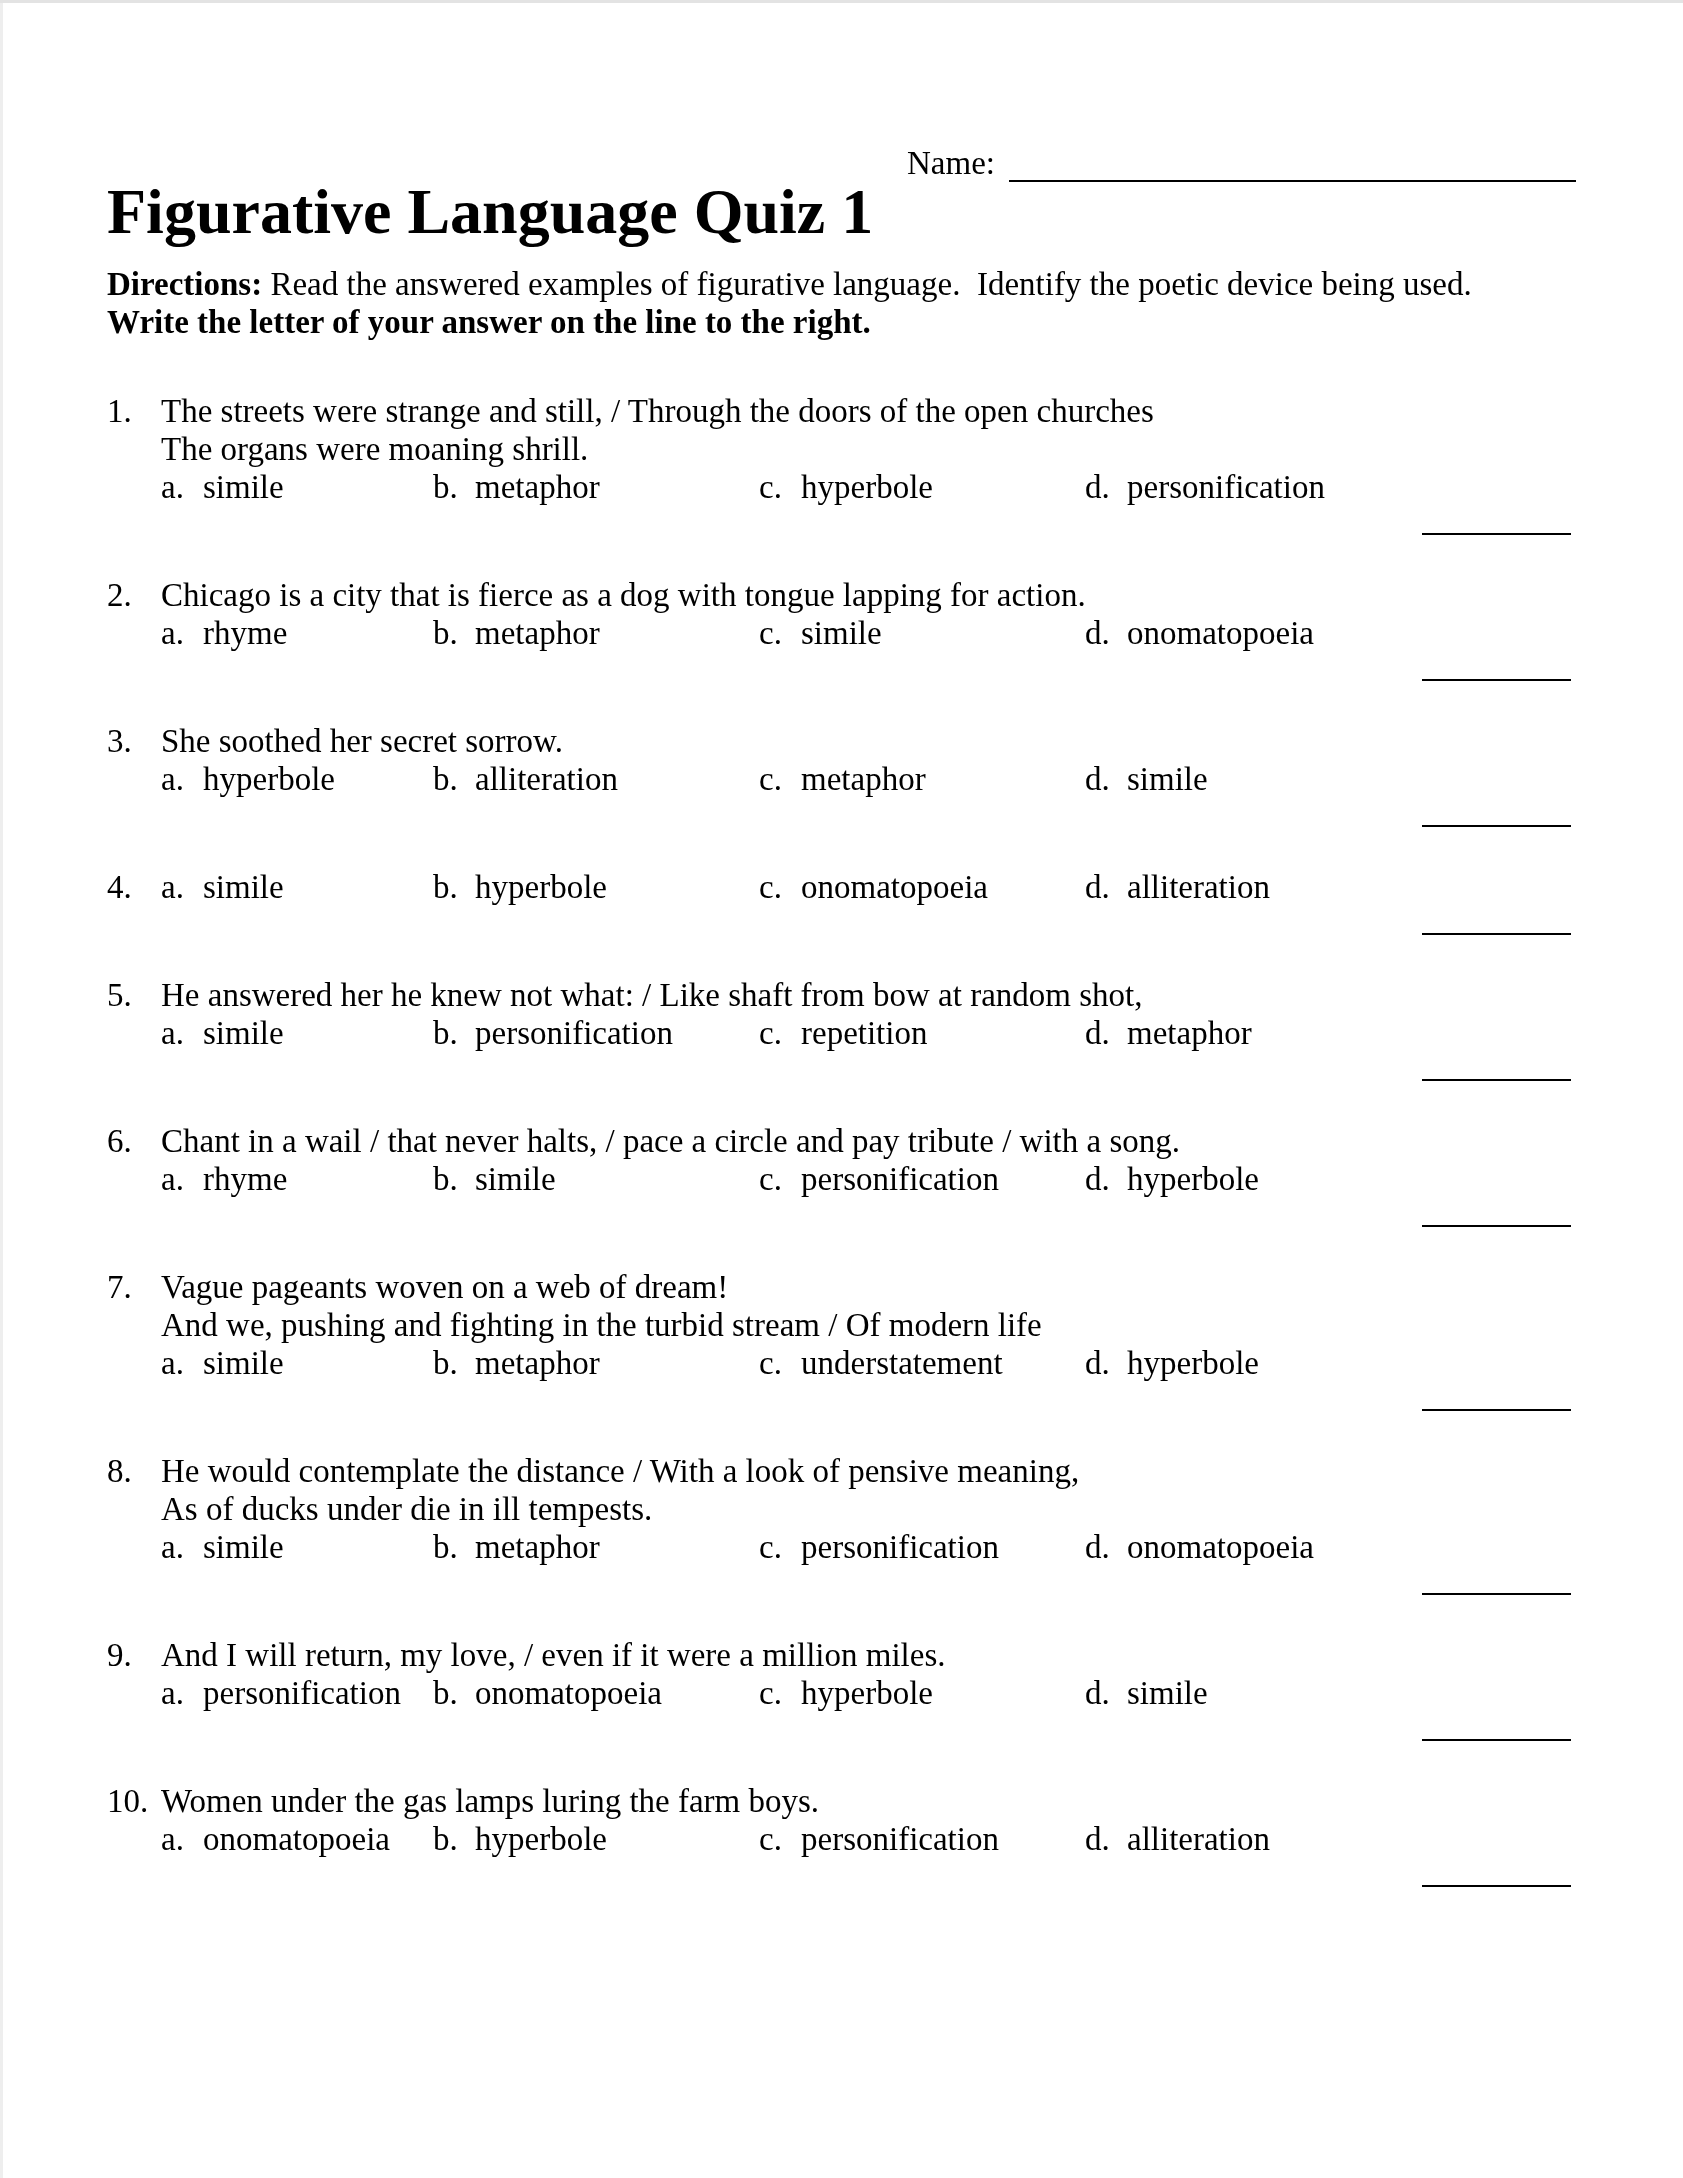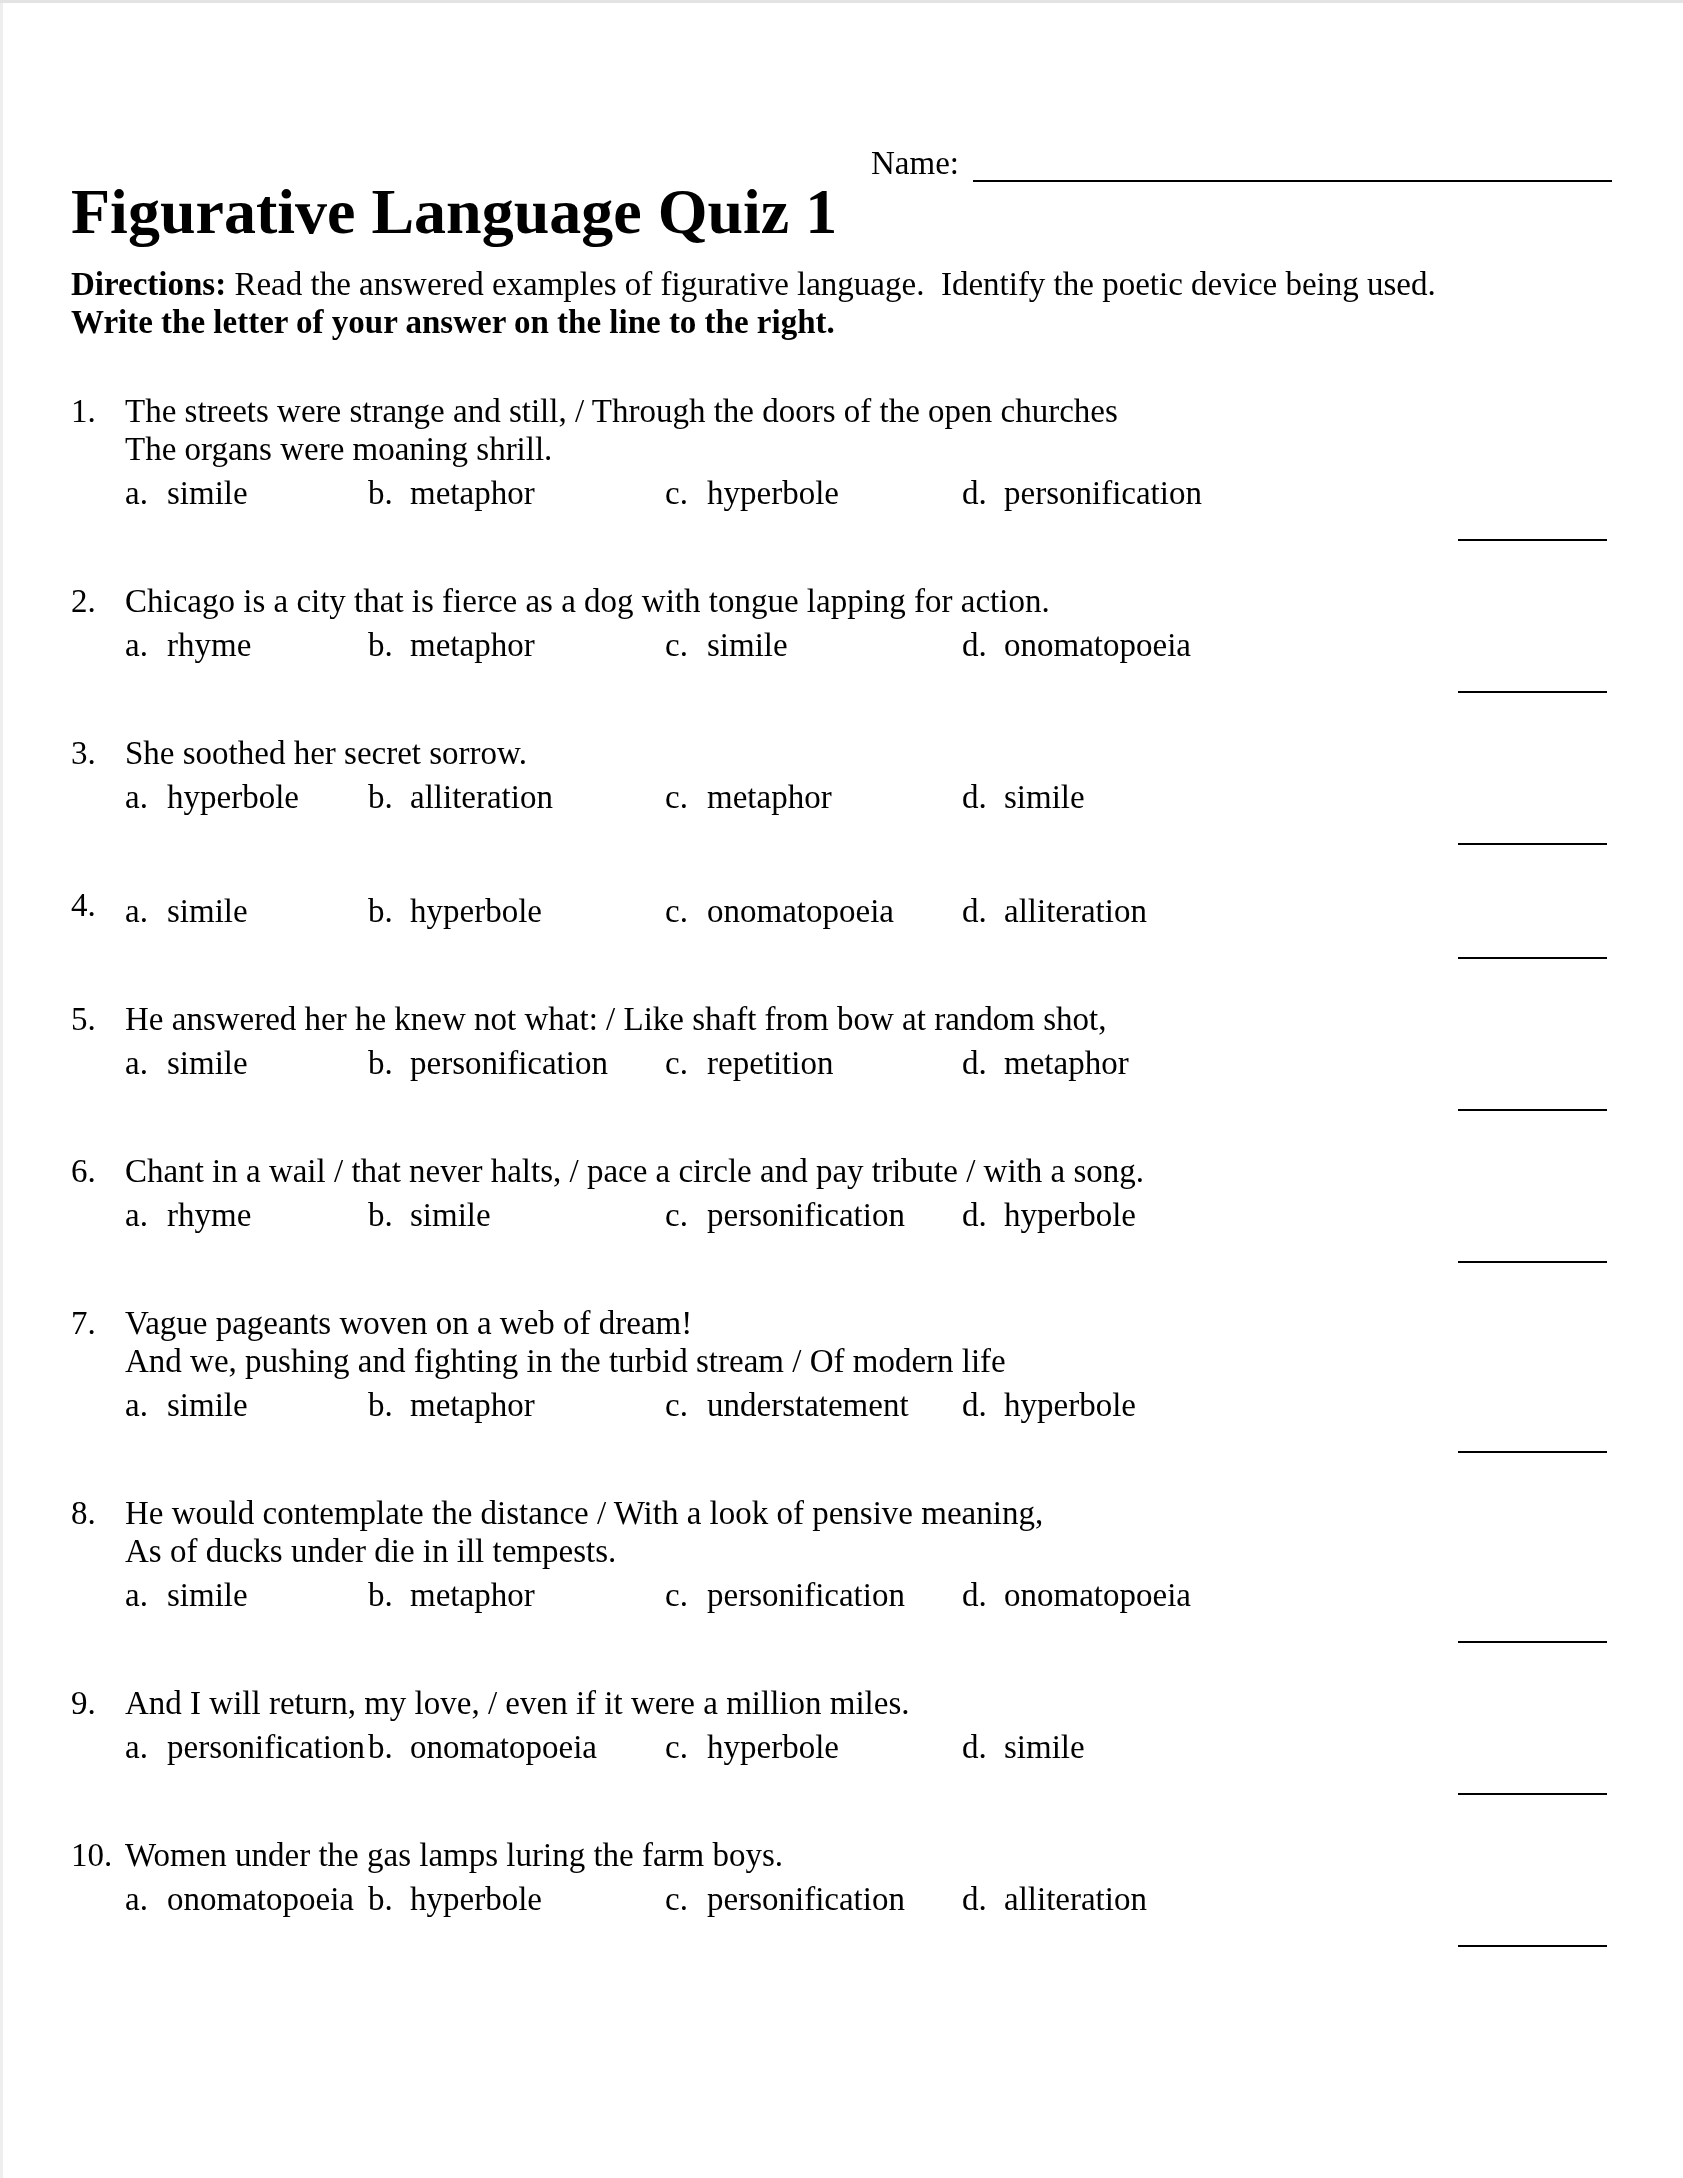--- a/index.html
+++ b/index.html
@@ -6,21 +6,21 @@
   .page {
     position: relative;
     width: 1683px;
     height: 2178px;
     background: #ffffff;
     color: #000000;
     font-family: "Liberation Serif", "DejaVu Serif", serif;
     font-size: 33px;
     line-height: 38px;
     box-sizing: border-box;
-    padding: 0 71px;
+    padding: 0 107px;
     box-shadow: inset 0 3px 0 #e3e3e3, inset 3px 0 0 #eeeeee;
     overflow: hidden;
   }
   .name-row {
     margin-left: 800px;
     margin-top: 144px;
     display: flex;
     align-items: flex-end;
   }
   .name-label { white-space: nowrap; margin-right: 14px; }
@@ -40,23 +40,23 @@
   .dir-line1 { white-space: nowrap; }
   .dir-line1 .bold, .dir-line2 { font-weight: bold; }
   .dir-line1 .rest { white-space: pre; }
   .questions { margin-top: 51px; }
   .question { margin-bottom: 41px; }
   .q-row { display: flex; }
   .q-num { width: 54px; flex-shrink: 0; }
   .q-body { flex: 1; min-width: 0; }
   .q-quote { white-space: pre; }
   .q-options {
-    margin-top: 6px;
     display: grid;
     grid-template-columns: 243px 297px 297px auto;
+    gap: 29px;
   }
   .opt { white-space: nowrap; overflow: visible; }
   .opt-letter { display: inline-block; min-width: 42px; }
   .answer-line {
     width: 149px;
     margin-left: auto;
     margin-right: 5px;
     margin-top: 27px;
     border-bottom: 2px solid #000;
     height: 0;

